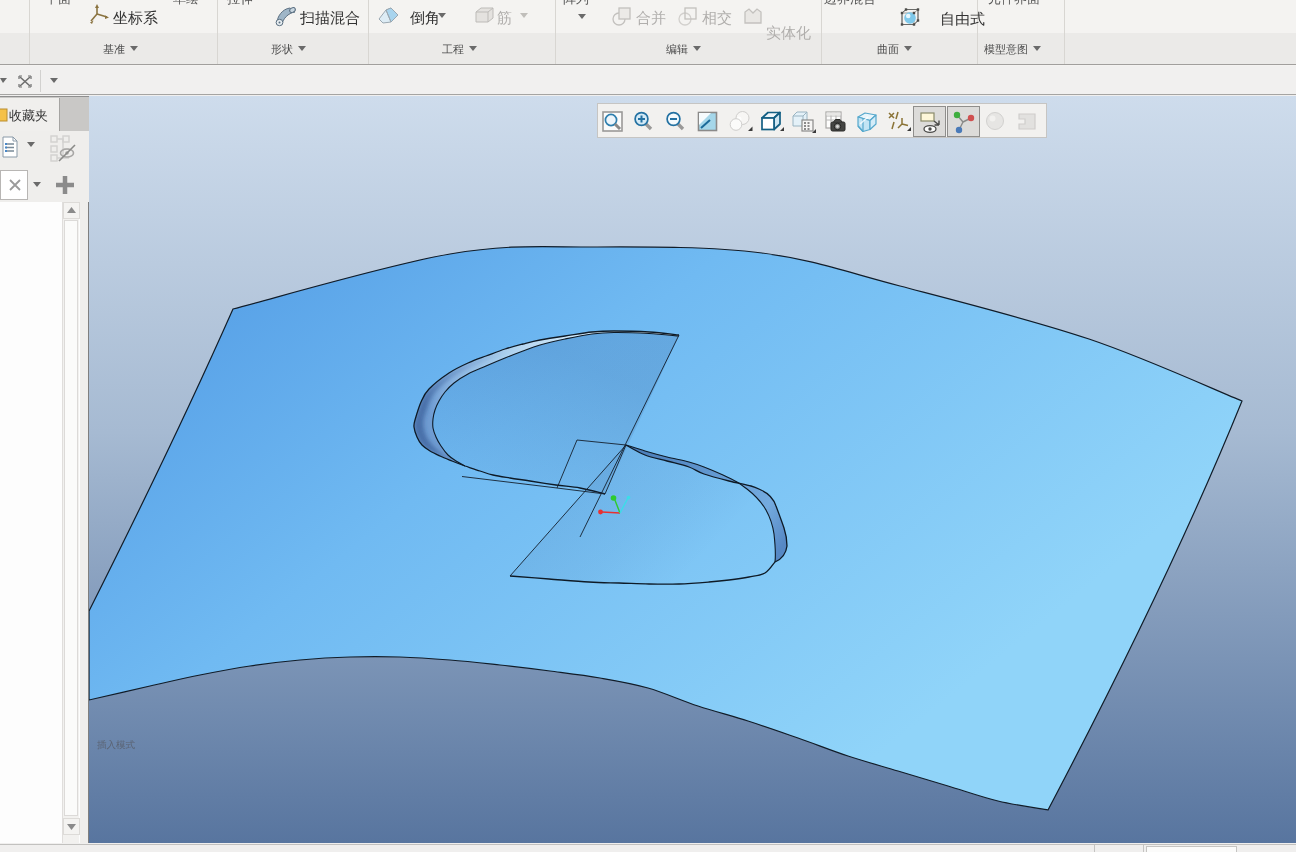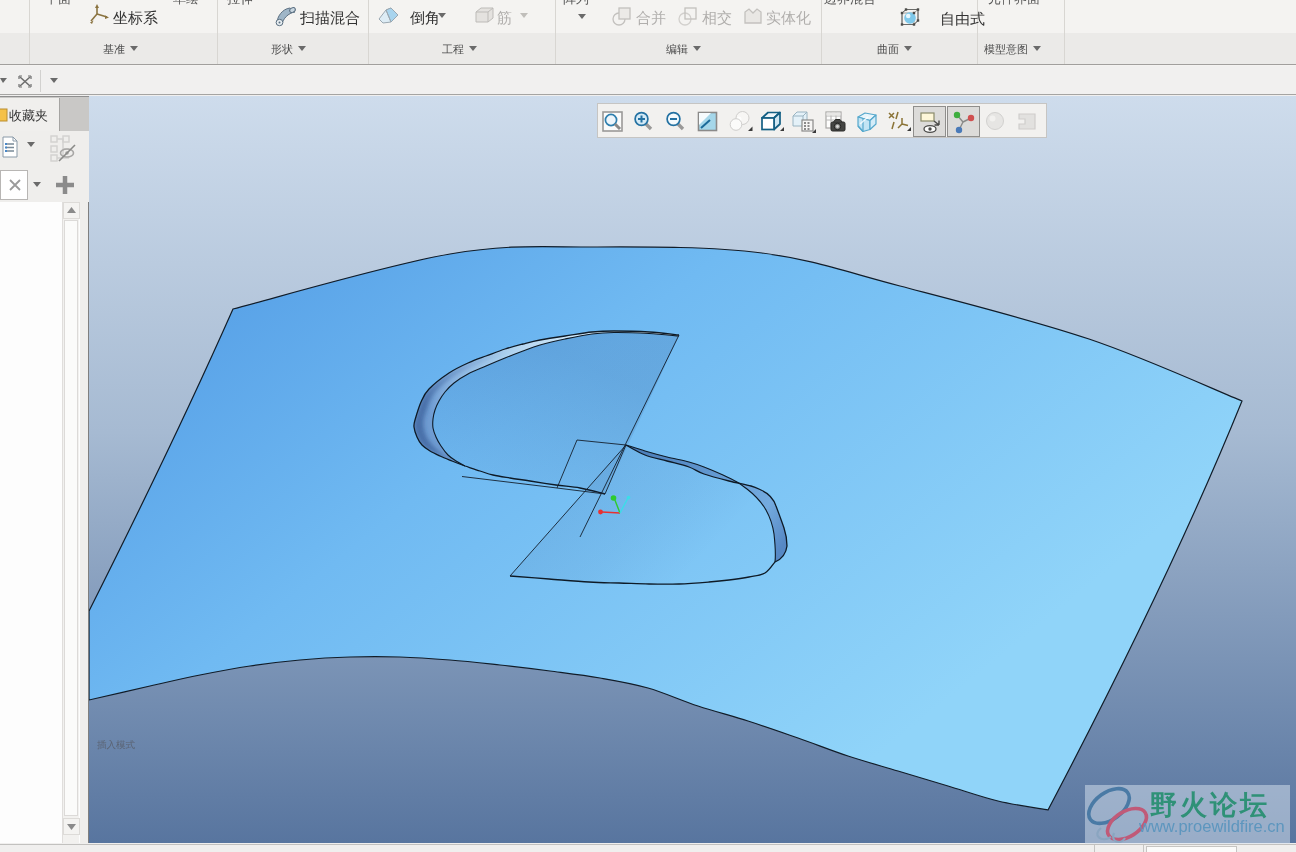--- a/index.html
+++ b/index.html
@@ -122,21 +122,21 @@
     </svg>
     <div class="btnlabel dis" style="left:636px; top:9px;">合并</div>
     <svg class="abs" style="left:678px; top:7px" width="20" height="19" viewBox="0 0 20 19">
       <circle cx="7" cy="12" r="6" fill="none" stroke="#d2d0cd" stroke-width="1.3"></circle>
       <rect x="7" y="1" width="11" height="11" fill="none" stroke="#c3c1be" stroke-width="1.3"></rect>
     </svg>
     <div class="btnlabel dis" style="left:702px; top:9px;">相交</div>
     <svg class="abs" style="left:743px; top:7px" width="20" height="19" viewBox="0 0 20 19">
       <path d="M2 16 L2 5 L6 2 L10 6 L14 2 L18 5 L18 16 Z" fill="#e9e7e4" stroke="#c3c1be" stroke-width="1.3"></path>
     </svg>
-    <div class="btnlabel dis" style="left:766px; top:9px;">实体化</div>
+    <div class="btnlabel dis" style="left:766px; top:24px;">实体化</div>
 
     <svg class="abs" style="left:899px; top:7px" width="22" height="20" viewBox="0 0 22 20">
       <path d="M3 6 L7 2.5 L19 2.5 L19 13.5 L15 17.5 L3 17.5 Z" fill="none" stroke="#9a9a98" stroke-width="1"></path>
       <path d="M3 6 L15 6 L15 17.5 M15 6 L19 2.5" fill="none" stroke="#9a9a98" stroke-width="1"></path>
       <circle cx="11" cy="11" r="5.8" fill="#7ec8ea"></circle>
       <circle cx="9.2" cy="9" r="2.3" fill="#e8f7fd"></circle>
       <path d="M3 6 L7 2.5 L19 2.5 L19 13.5 L15 17.5 L3 17.5 Z" fill="none" stroke="#6a6a68" stroke-width="1"></path>
       <g fill="#4a4a48">
         <rect x="1.8" y="4.8" width="2.4" height="2.4"></rect>
           <rect x="13.8" y="4.8" width="2.4" height="2.4"></rect>
@@ -432,32 +432,20 @@
     <svg class="abs" style="left:385px; top:6px" width="26" height="24" viewBox="0 0 26 24">
       <circle cx="12" cy="11" r="8.5" fill="#e6e5e3" stroke="#d2d1cf" stroke-width="1"></circle>
       <circle cx="9.5" cy="8.5" r="3" fill="#f2f1ef"></circle>
     </svg>
 
     <svg class="abs" style="left:417px; top:6px" width="26" height="24" viewBox="0 0 26 24">
       <path d="M4 4 L20 4 L20 19 L4 19 L4 14 L10 14 L10 9 L4 9 Z" fill="#e2e1df" stroke="#cfcecc" stroke-width="1.2"></path>
     </svg>
   </div>
 
-  <div id="wmark">
-    <svg class="abs" style="left:0px; top:0px" width="70" height="59" viewBox="0 0 70 59">
-      <g fill="none">
-        <ellipse cx="24" cy="21" rx="23" ry="13.5" stroke="#4a7aa5" stroke-width="3.6" transform="rotate(-36 24 21)"></ellipse>
-        <ellipse cx="42" cy="39" rx="21.5" ry="12.5" stroke="#c05a78" stroke-width="3.6" transform="rotate(-32 42 39)"></ellipse>
-        <path d="M16 43 C7 50 16 58 26 52" stroke="#8aa5c0" stroke-width="2.2"></path>
-        <path d="M29 48 C25 57 36 60 40 53" stroke="#8aa5c0" stroke-width="2.2"></path>
-      </g>
-    </svg>
-    <div id="wmtitle">野火论坛</div>
-    <div id="wmurl">www.proewildfire.cn</div>
-  </div>
 
   <div id="statusbar">
     <div class="svline" style="left:1094px"></div>
     <div class="svline" style="left:1143px"></div>
     <div class="scell" style="left:1146px; width:91px;"></div>
   </div>
 
 </div>
 
 </body></html>

